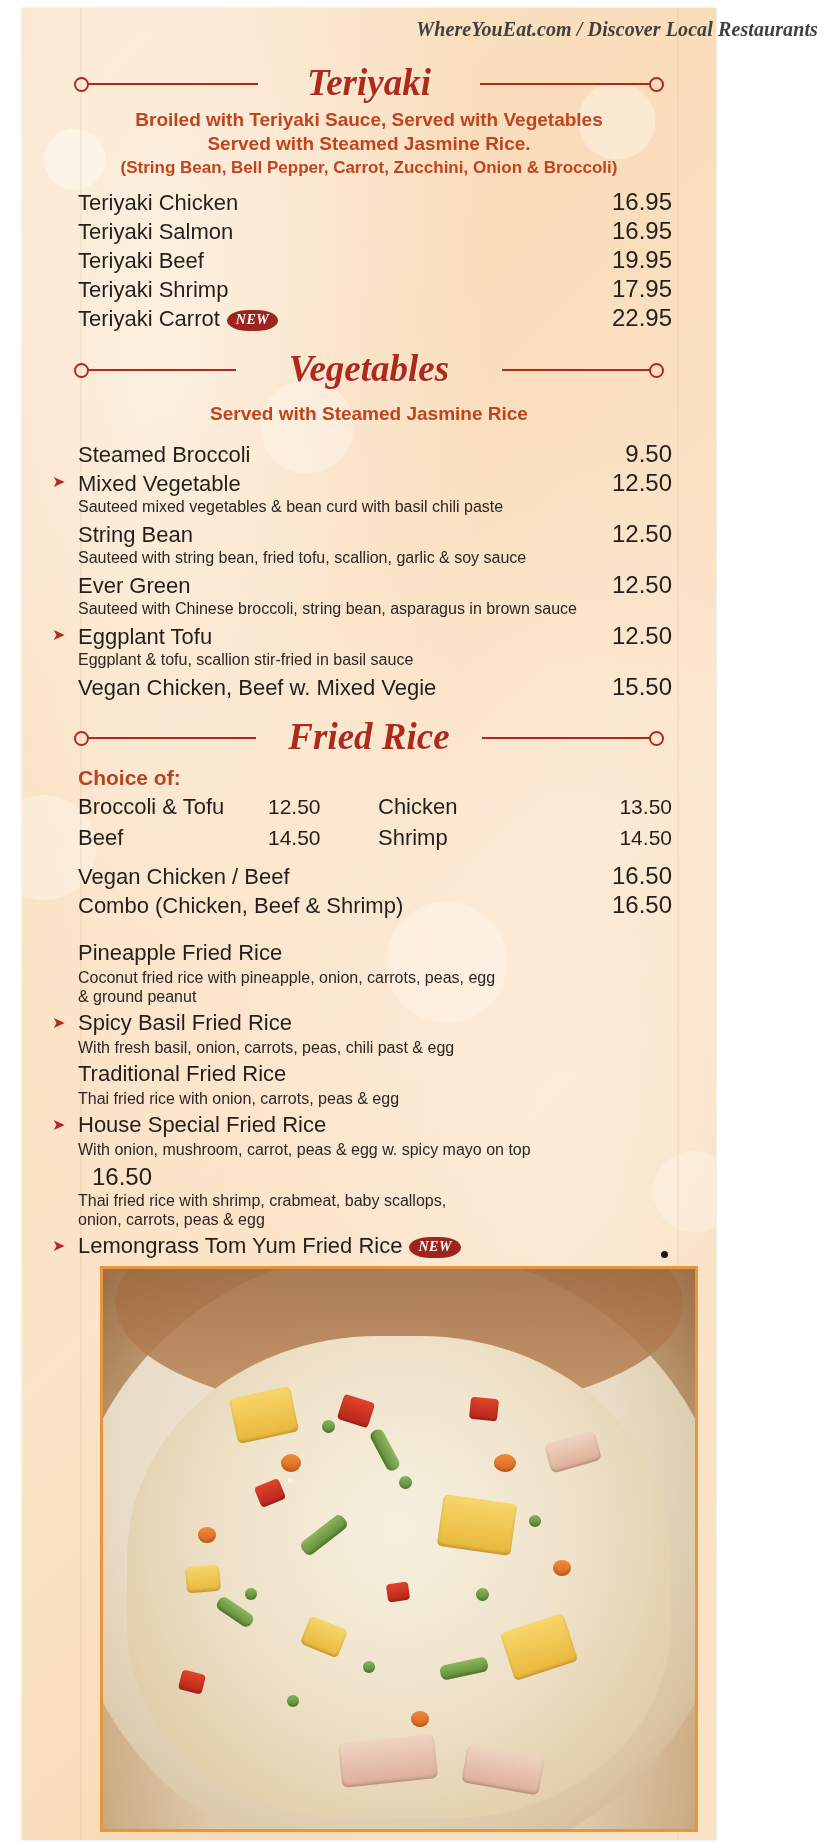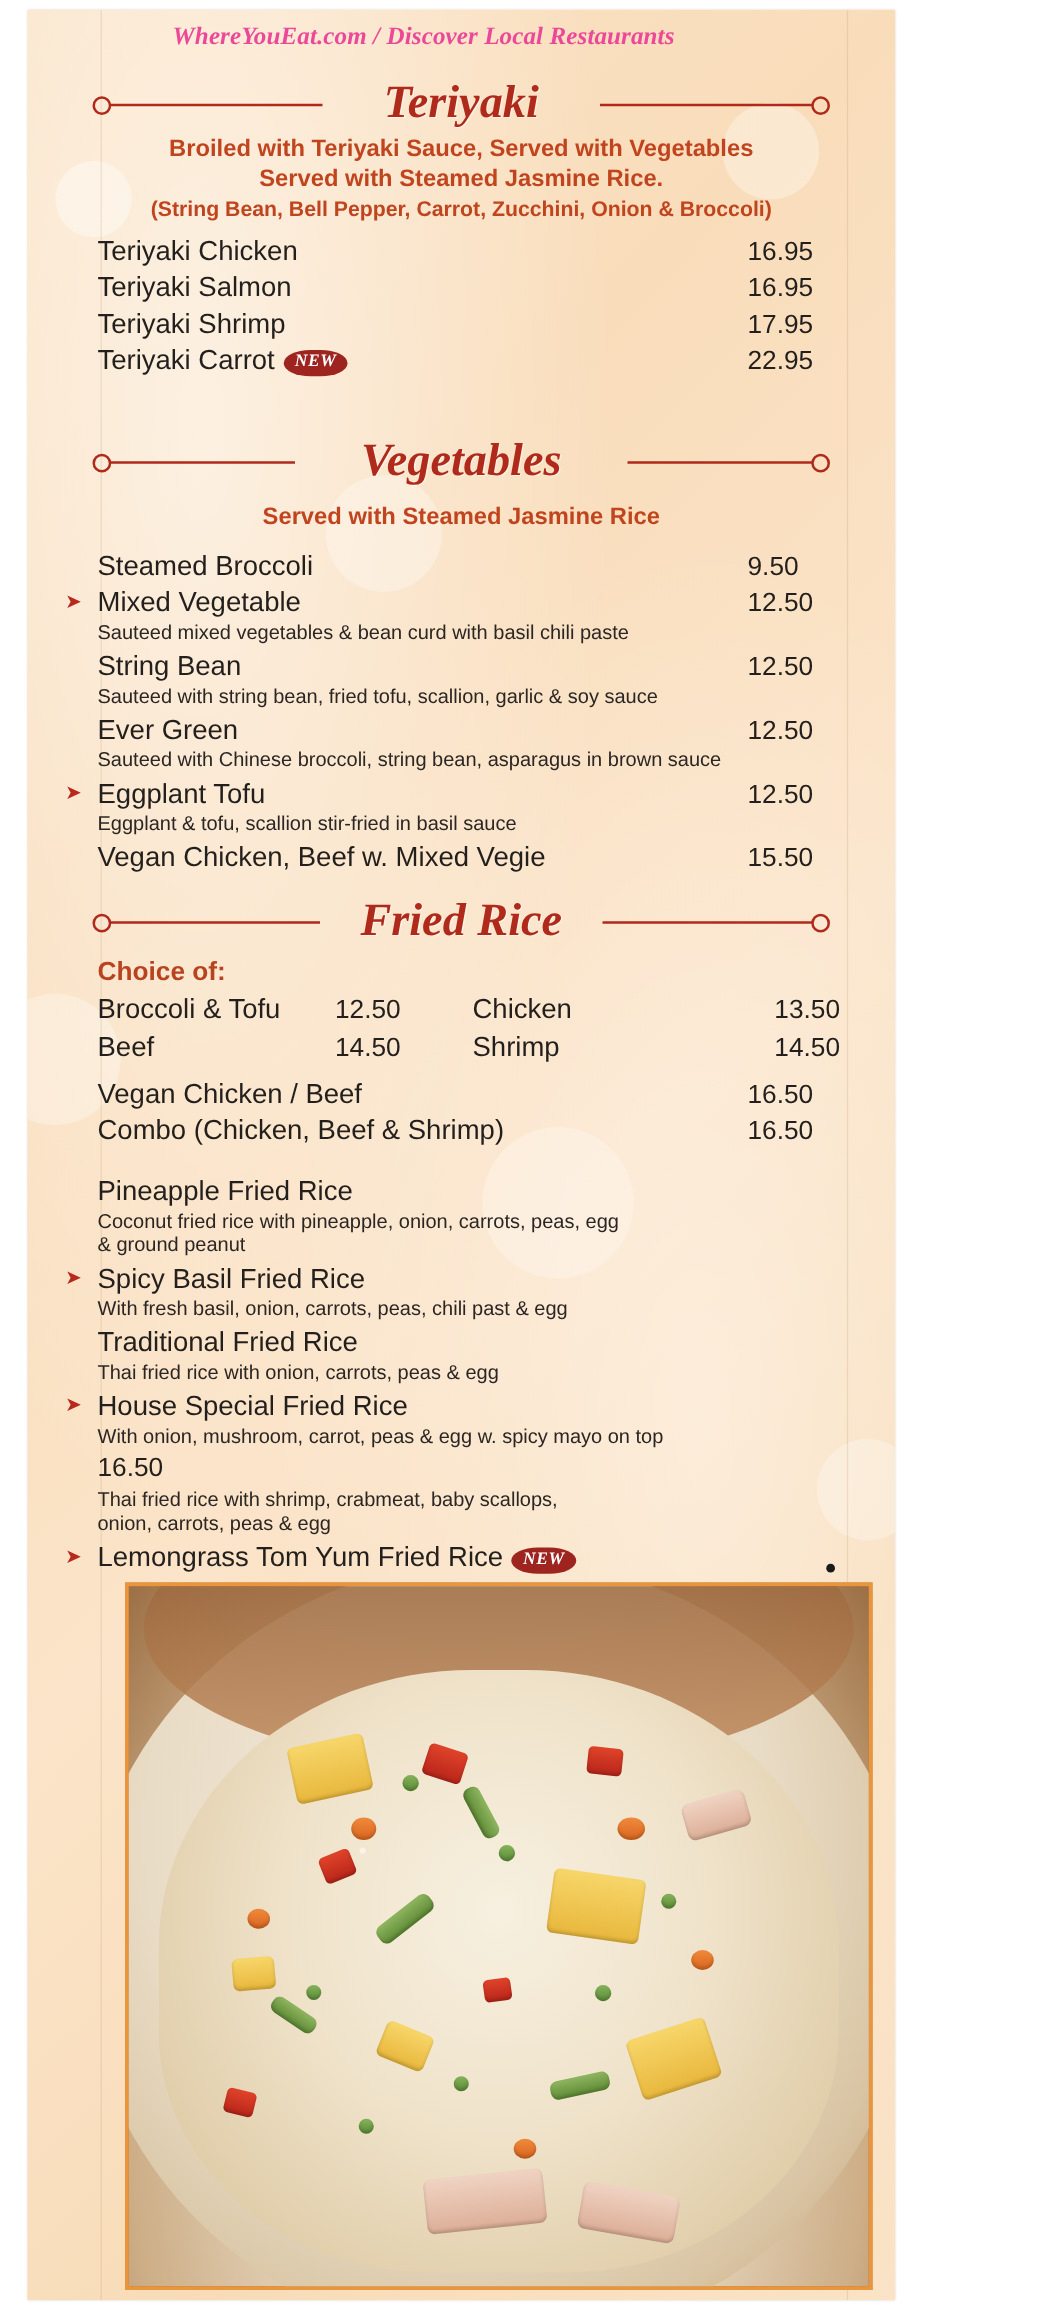--- a/index.html
+++ b/index.html
@@ -66,25 +66,26 @@
     width: 772px;
     height: 1832px;
   }
 
   
   .watermark {
     position: absolute;
     top: 18px;
     right: 10px;
     width: 680px;
+    text-align: right;
     font-family: "Liberation Serif", serif;
     font-weight: bold;
     font-style: italic;
     font-size: 20px;
-    color: #ec4899;
+    color: #404040;
     letter-spacing: 0.1px;
     z-index: 6;
     padding-right: 6px;
   }
 
   
   .section-head {
     position: relative;
     height: 46px;
     margin: 0 52px;
@@ -149,23 +150,24 @@
     align-items: baseline;
     justify-content: space-between;
     min-height: 29px;
   }
   .name {
     font-size: 22px;
     color: #231f1c;
     white-space: nowrap;
   }
   .price {
-    font-size: 21px;
+    font-size: 24px;
     color: #231f1c;
     min-width: 74px;
+    text-align: right;
   }
   .desc {
     font-size: 16px;
     color: #2b2623;
     line-height: 19px;
     margin: -1px 0 4px 0;
     max-width: 560px;
   }
   .chili {
     position: absolute;
@@ -303,20 +305,24 @@
         <div class="items" style="margin-top:8px;">
           <div class="row">
             <div class="name">Teriyaki Chicken</div>
             <div class="price">16.95</div>
           </div>
           <div class="row">
             <div class="name">Teriyaki Salmon</div>
             <div class="price">16.95</div>
           </div>
           <div class="row">
+            <div class="name">Teriyaki Beef</div>
+            <div class="price">19.95</div>
+          </div>
+          <div class="row">
             <div class="name">Teriyaki Shrimp</div>
             <div class="price">17.95</div>
           </div>
           <div class="row">
             <div class="name">
               <span>Teriyaki Carrot</span><span class="new-badge">NEW</span>
             </div>
             <div class="price">22.95</div>
           </div>
         </div>

